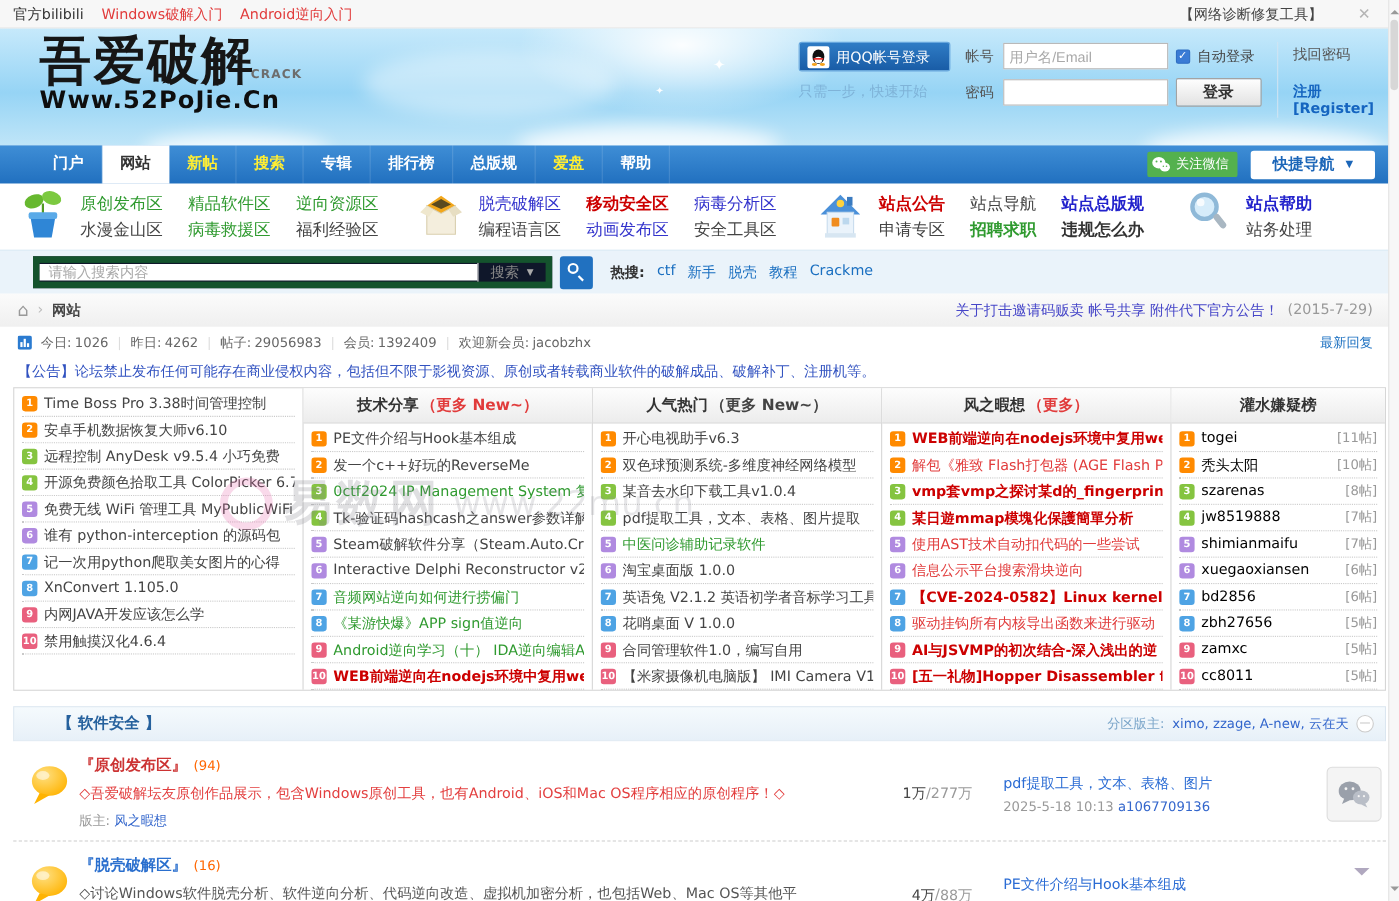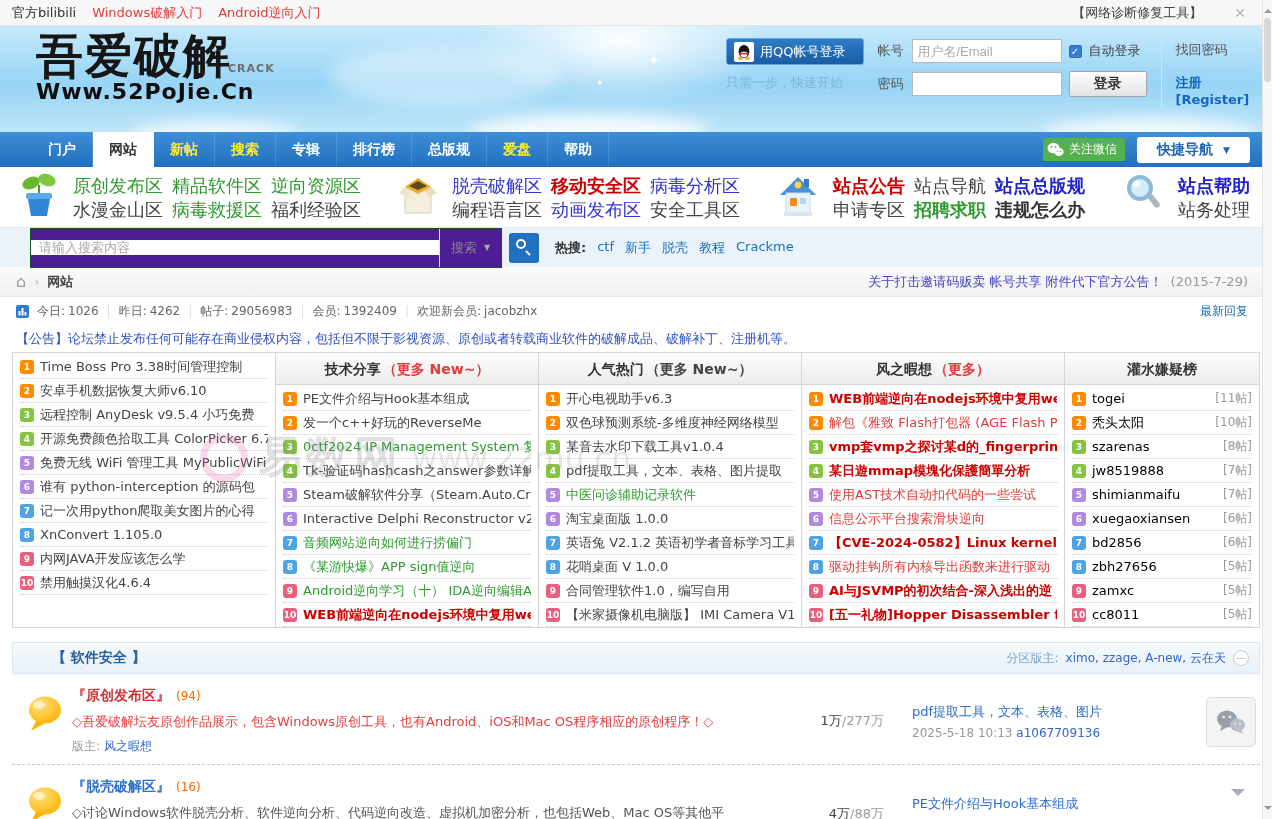--- a/index.html
+++ b/index.html
@@ -50,34 +50,34 @@
   .tab.c-hot { color:#ffee33; }
   .nav-right { margin-left:auto; display:flex; align-items:center; gap:12px; padding-right:22px; }
   .wechat { display:flex; align-items:center; gap:5px; background:#54b14e; border-radius:2px; height:23px; padding:0 8px 0 4px; color:#fff; font-size:12px; }
   .quicknav { display:flex; align-items:center; gap:10px; background:#fff; border-radius:3px; height:26px; padding:0 20px; color:#1c66b8; font-weight:bold; font-size:14px; }
   .qn-arrow { font-size:9px; }
 
   
   .quicklinks { height:60px; background:#fff; display:flex; align-items:center; padding-left:18px; gap:36px; }
   .qgroup { display:flex; align-items:center; gap:13px; }
   .qlinks { display:flex; flex-direction:column; gap:1px; }
-  .qrow { display:flex; gap:9px; font-size:18px; line-height:23px; white-space:nowrap; }
+  .qrow { display:flex; gap:23px; font-size:15px; line-height:23px; white-space:nowrap; }
   .c-green { color:#2f9a2f; }
   .c-greenbold { color:#2f9a2f; font-weight:bold; }
   .c-dark { color:#444; }
   .c-darkbold { color:#333; font-weight:bold; }
   .c-blue { color:#3333cc; }
   .c-bluebold { color:#2222cc; font-weight:bold; }
   .c-red { color:#e13b3b; }
   .c-redbold { color:#cc0000; font-weight:bold; }
   .c-default { color:#444; }
 
   
   .searchbar { height:40px; background:#eaf3fa; border-top:1px solid #dcebf5; display:flex; align-items:center; padding-left:30px; font-size:13px; }
-  .search-box { width:472px; height:40px; background:#4c1d95; border:1px solid #14532d; display:flex; align-items:center; }
+  .search-box { width:472px; height:29px; background:#0f172a; border:6px solid #14532d; display:flex; align-items:center; }
   .search-input { flex:1; border:0; outline:0; padding:0 8px; font-size:13px; color:#555; }
   .search-input::placeholder { color:#a9a9a9; }
   .search-type { width:62px; height:100%; color:#888; display:flex; align-items:center; justify-content:center; gap:7px; border-left:1px solid #e3e3e3; }
   .st-arrow { font-size:8px; color:#aaa; }
   .search-btn { width:30px; height:30px; background:#2171c0; border:0; border-radius:3px; margin-left:7px; position:relative; }
   .mag { position:absolute; left:7px; top:6px; width:10px; height:10px; border:2px solid #fff; border-radius:50%; }
   .mag::after { content:""; position:absolute; left:9px; top:9px; width:2px; height:6px; background:#fff; transform:rotate(-45deg); }
   .hot { margin-left:16px; display:flex; gap:11px; align-items:center; }
   .hot-label { font-weight:bold; color:#333; }
   .hot-link { color:#1a6fc0; }

